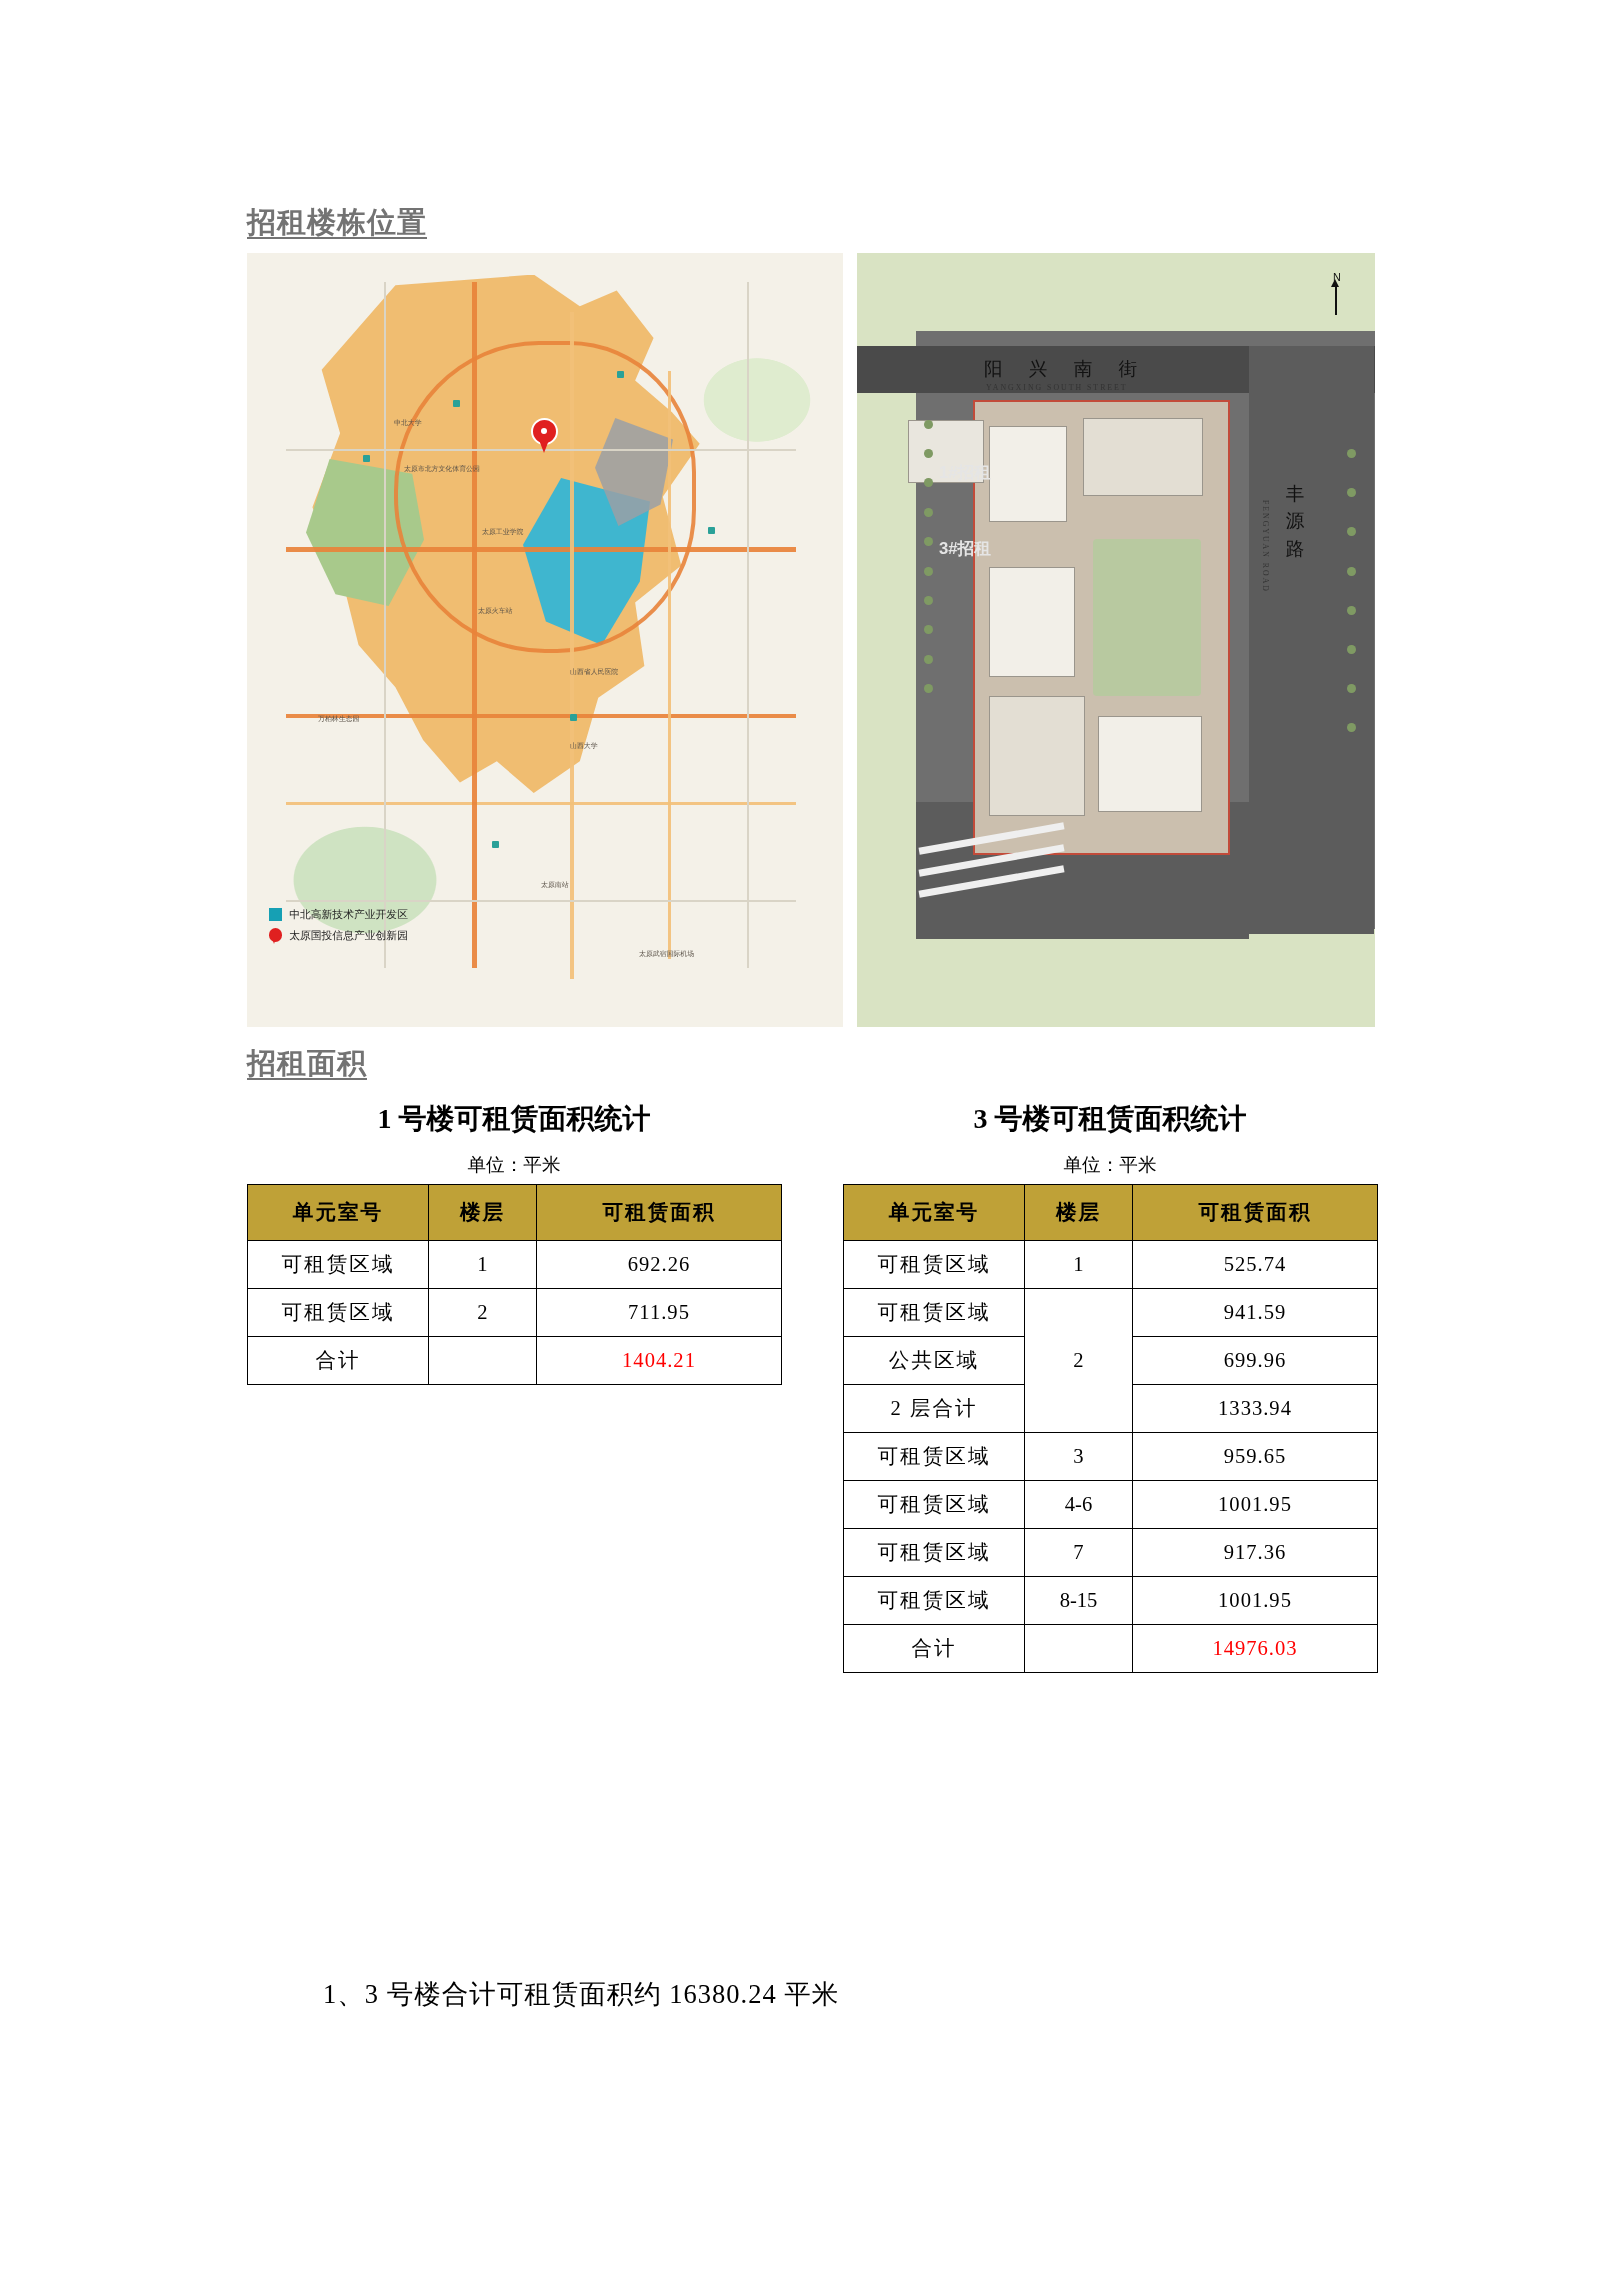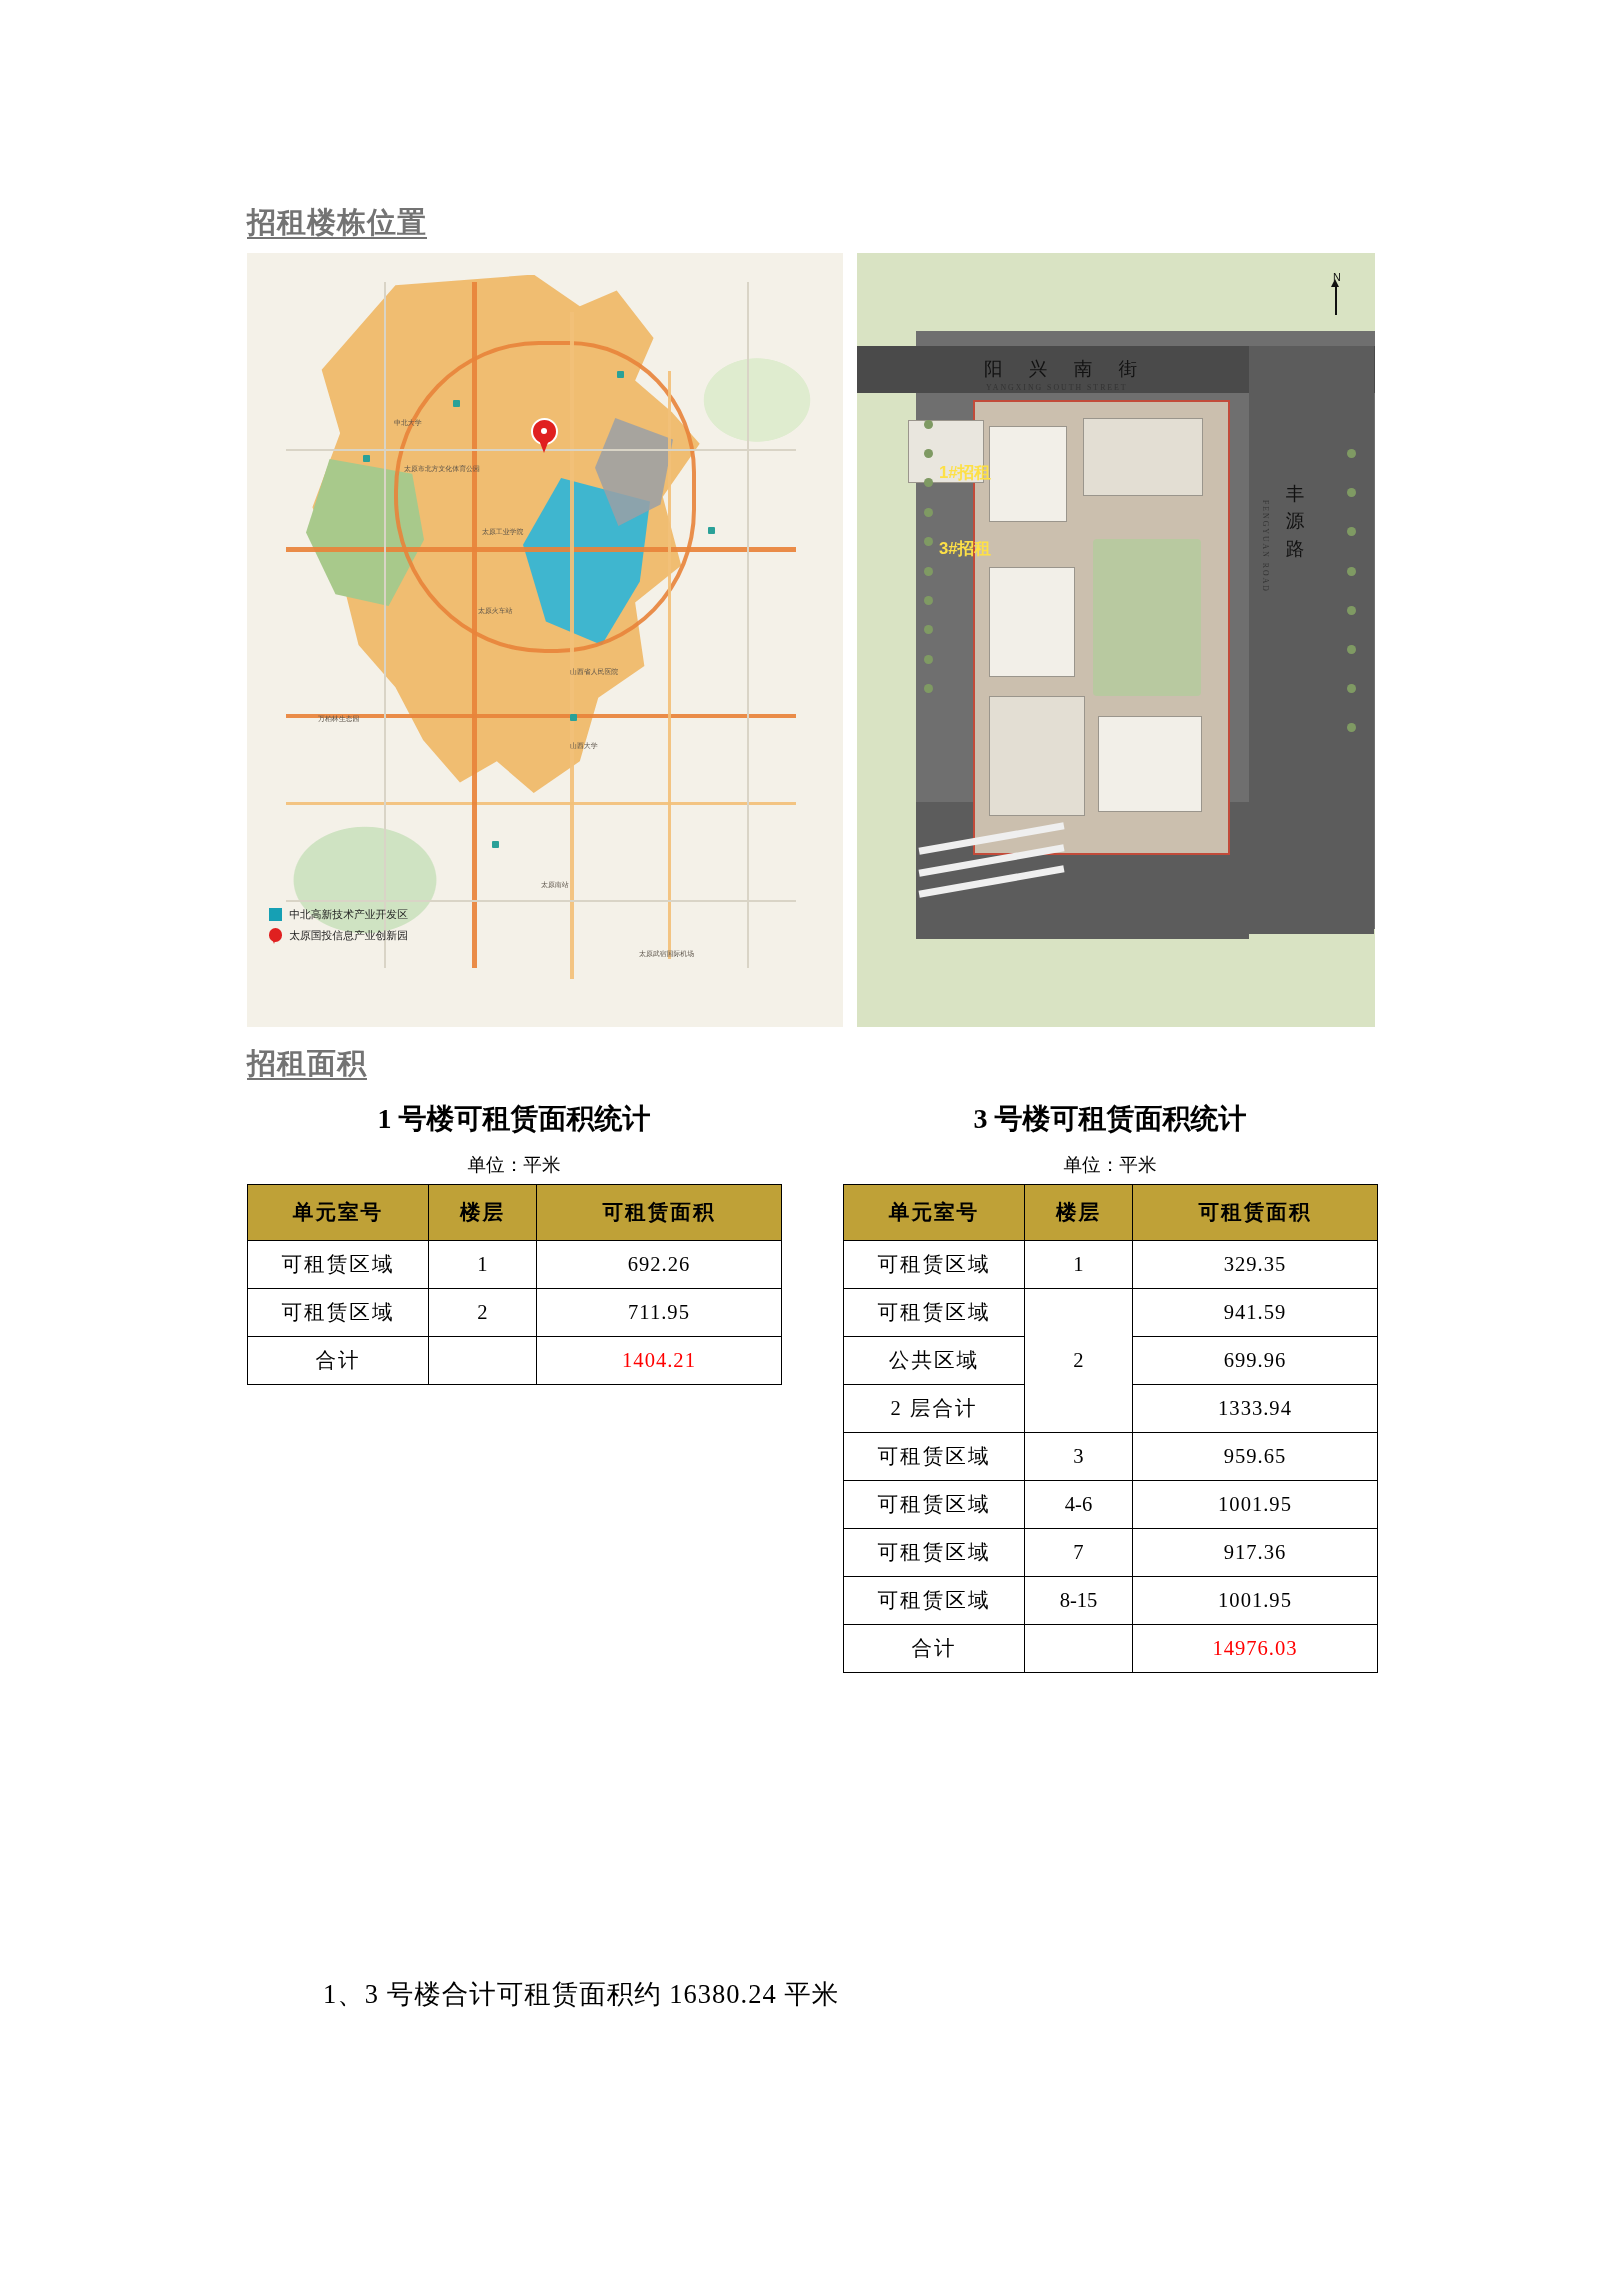--- a/index.html
+++ b/index.html
@@ -235,21 +235,21 @@
     position: absolute;
     background: #f2efe8;
     border: 1px solid #9a958c;
   }
   .plan-right .bldg.dark { background: #e3ded3; }
   .plan-right .label {
     position: absolute;
     font-family: "Liberation Sans", sans-serif;
     font-size: 16.7px;
     font-weight: bold;
-    color: #fde047;
+    color: #e5e5e5;
     white-space: nowrap;
   }
   .plan-right .streetname {
     position: absolute;
     font-family: "Liberation Serif", serif;
     font-size: 18.6px;
     color: #111;
     letter-spacing: 10.8px;
     white-space: nowrap;
   }
@@ -522,21 +522,21 @@
         <tr>
           <th>单元室号</th>
           <th>楼层</th>
           <th>可租赁面积</th>
         </tr>
       </thead>
       <tbody>
         <tr>
           <td class="unitname">可租赁区域</td>
           <td>1</td>
-          <td class="num">329.35</td>
+          <td class="num">525.74</td>
         </tr>
         <tr>
           <td class="unitname">可租赁区域</td>
           <td rowspan="3">2</td>
           <td class="num">941.59</td>
         </tr>
         <tr>
           <td class="unitname">公共区域</td>
           <td class="num">699.96</td>
         </tr>

